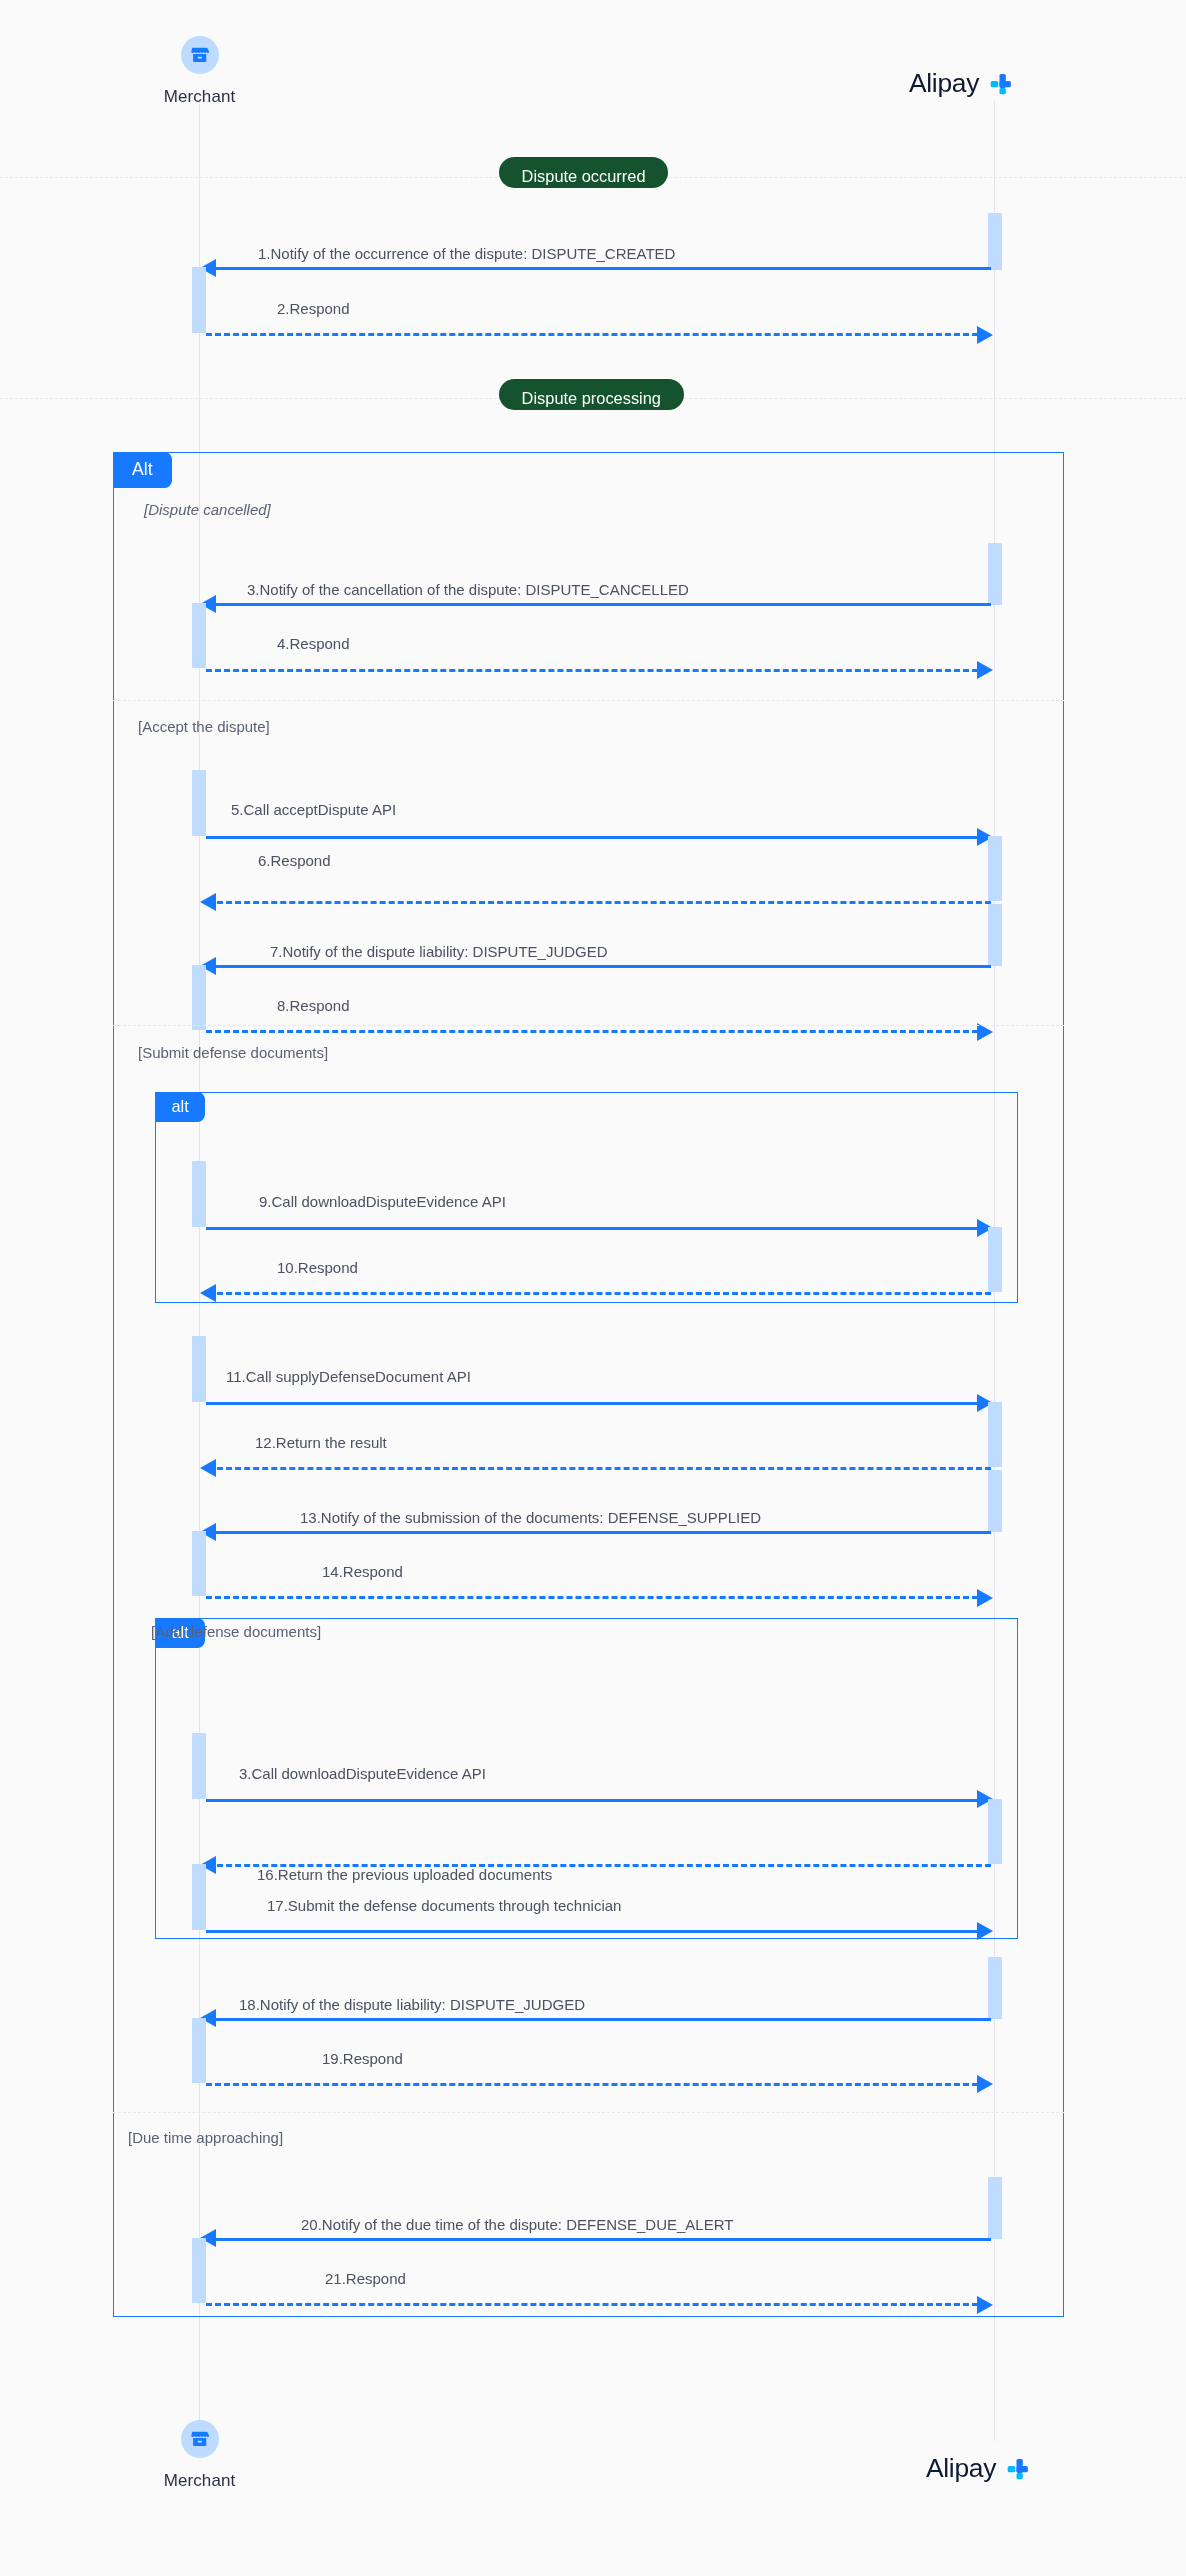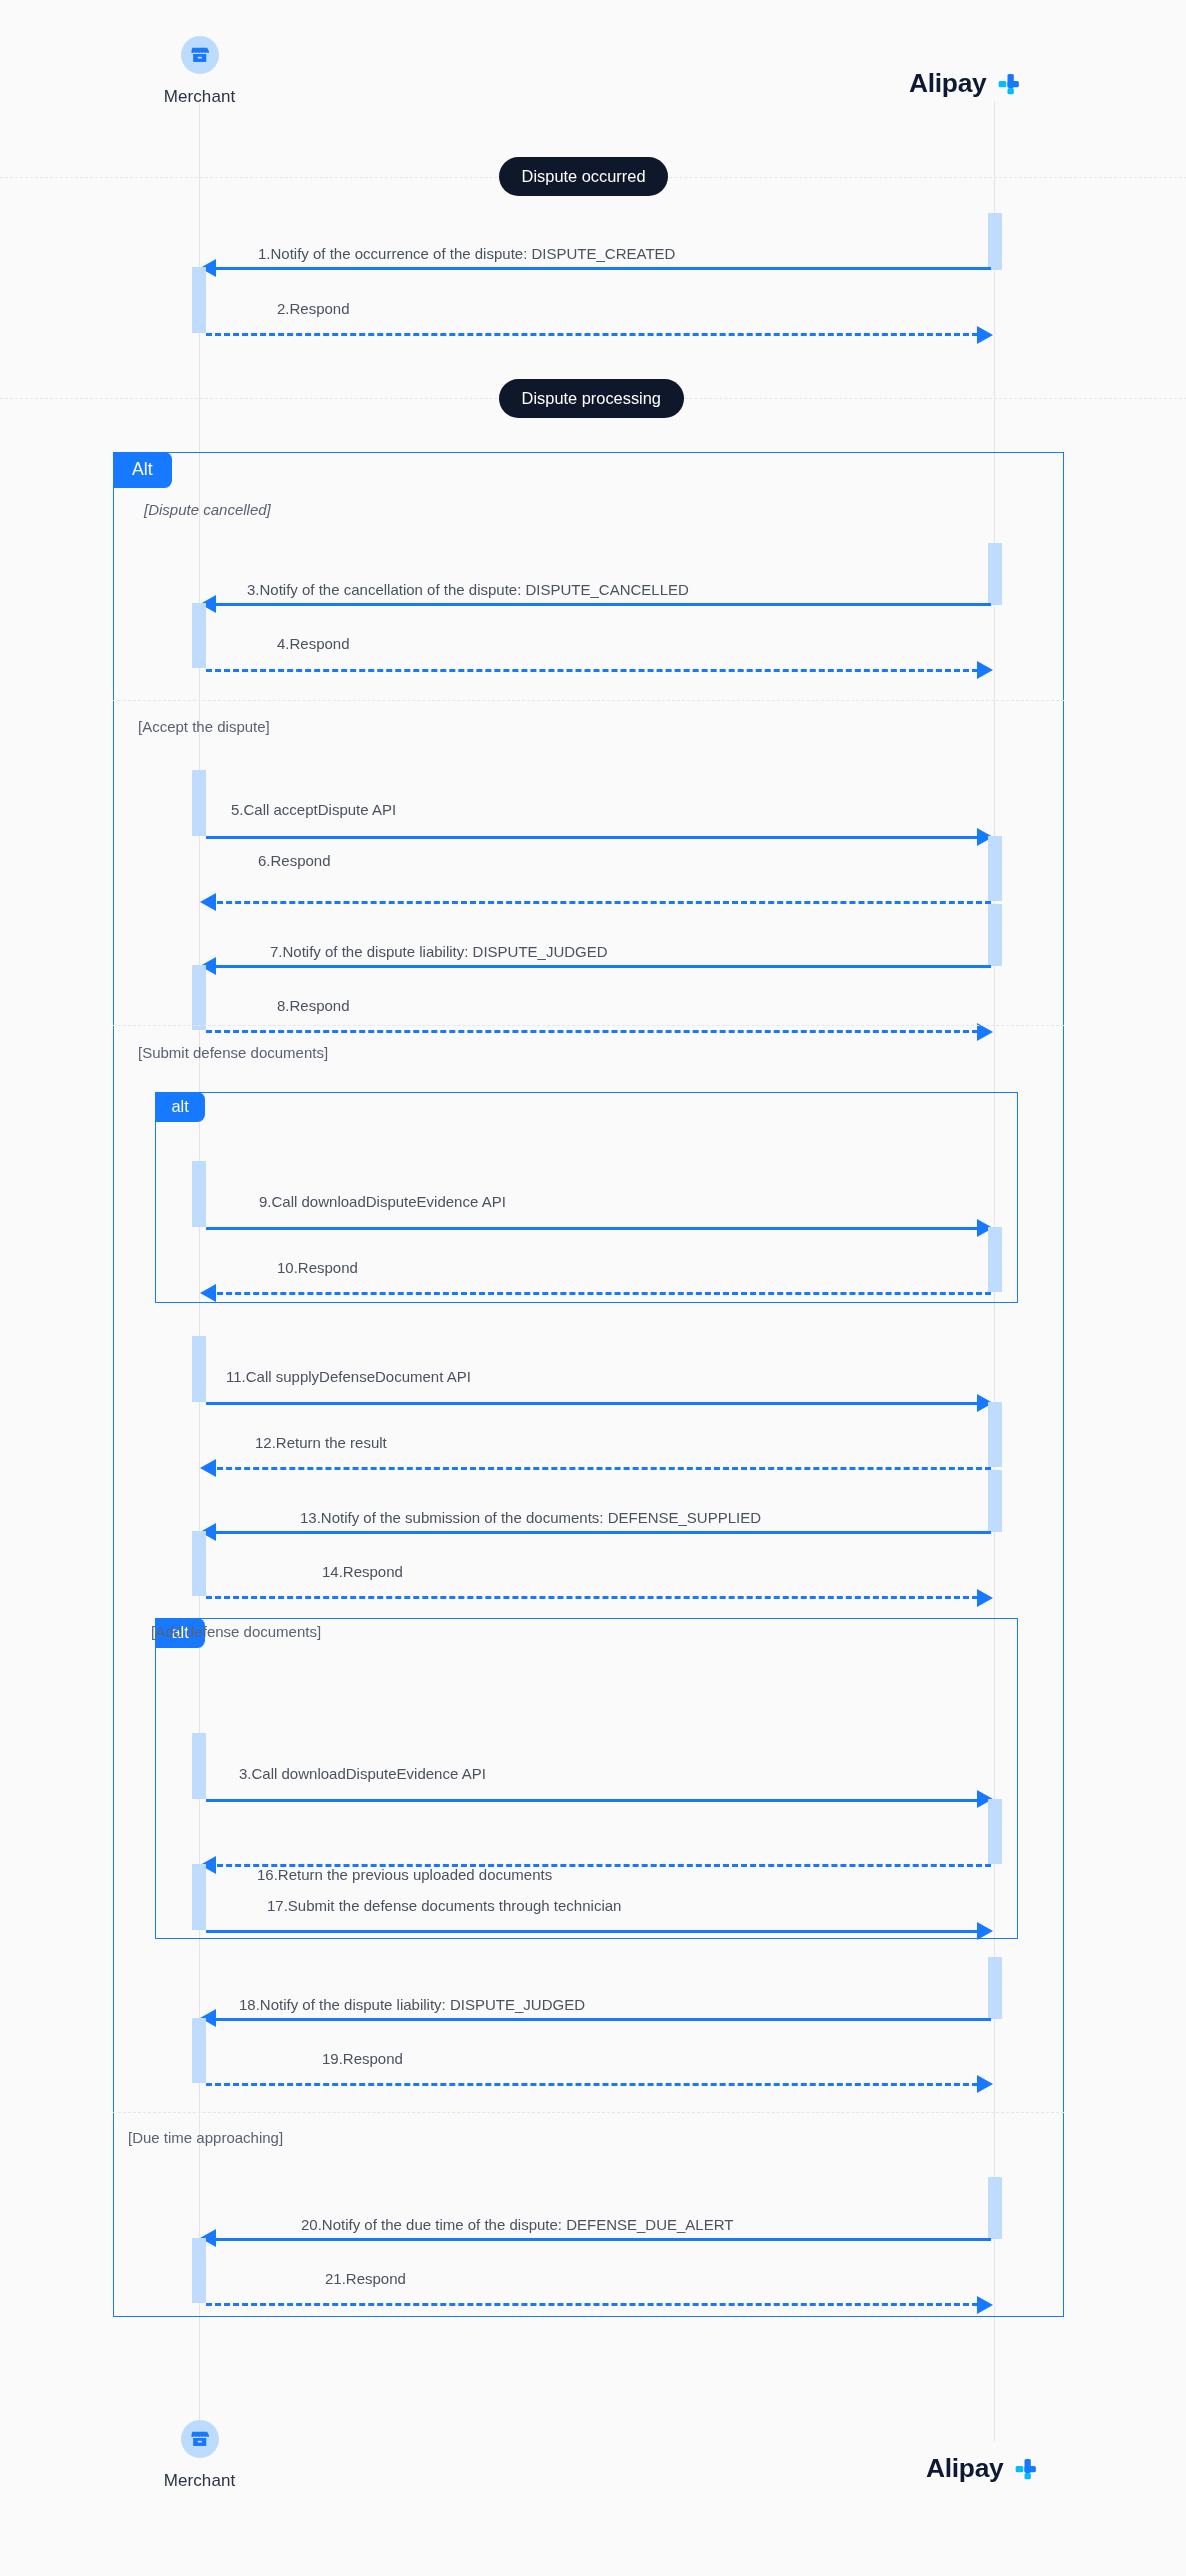--- a/index.html
+++ b/index.html
@@ -51,45 +51,45 @@
     letter-spacing: 0.1px;
   }
   .brand {
     position: absolute;
     display: flex;
     align-items: center;
     gap: 6.3px;
   }
   .brand-word {
     font-size: 26.4px;
-    font-weight: bold;
+    font-weight: normal;
     color: #0e1a33;
     letter-spacing: -0.3px;
   }
 
   
   .divider {
     position: absolute;
     left: 0;
     width: 1187px;
     height: 0;
     border-top: 1.3px dashed #e6e7ea;
   }
   .divider.inner {
     left: 113px;
     width: 951px;
   }
 
   
   .phase-pill {
     position: absolute;
-    height: 39px;
+    height: 31px;
     line-height: 39px;
     border-radius: 19.5px;
-    background: #0f172a;
+    background: #14532d;
     color: #ffffff;
     font-size: 16.4px;
     padding: 0 22.6px;
     white-space: nowrap;
     text-align: center;
   }
 
   
   .fragment {
     position: absolute;

